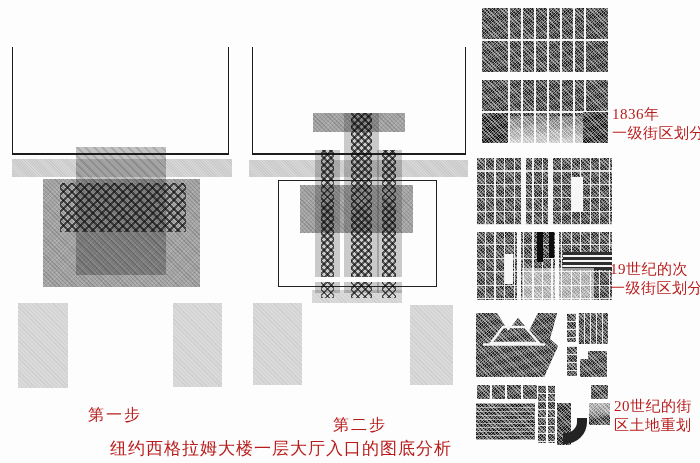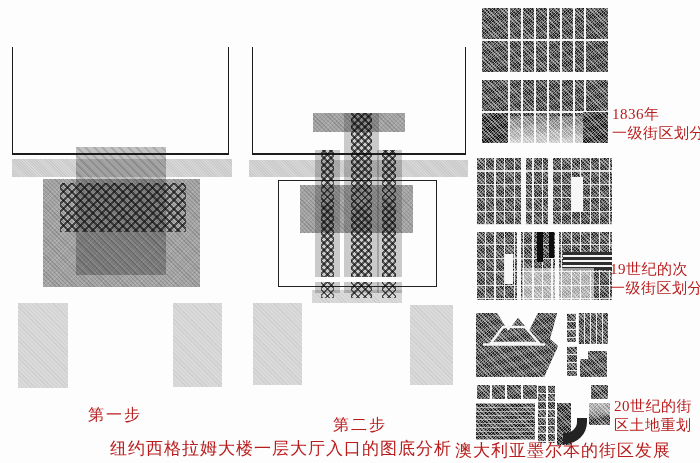--- a/index.html
+++ b/index.html
@@ -152,15 +152,14 @@
     </div>
     <div class="cap maplabel" style="left:614px;top:397px;">
       <span>20世纪的街</span><br>
       <span>区土地重划</span>
     </div>
   </div>
 
   <div class="cap step" style="left:88px;top:405px;">第一步</div>
   <div class="cap step" style="left:333px;top:415px;">第二步</div>
   <div class="cap title" style="left:110px;top:437px;">纽约西格拉姆大楼一层大厅入口的图底分析</div>
-  <div class="cap title" style="left:455px;top:439px;">澳大利亚墨尔本的街区发展</div>
 
 </div>
 
 </body></html>

